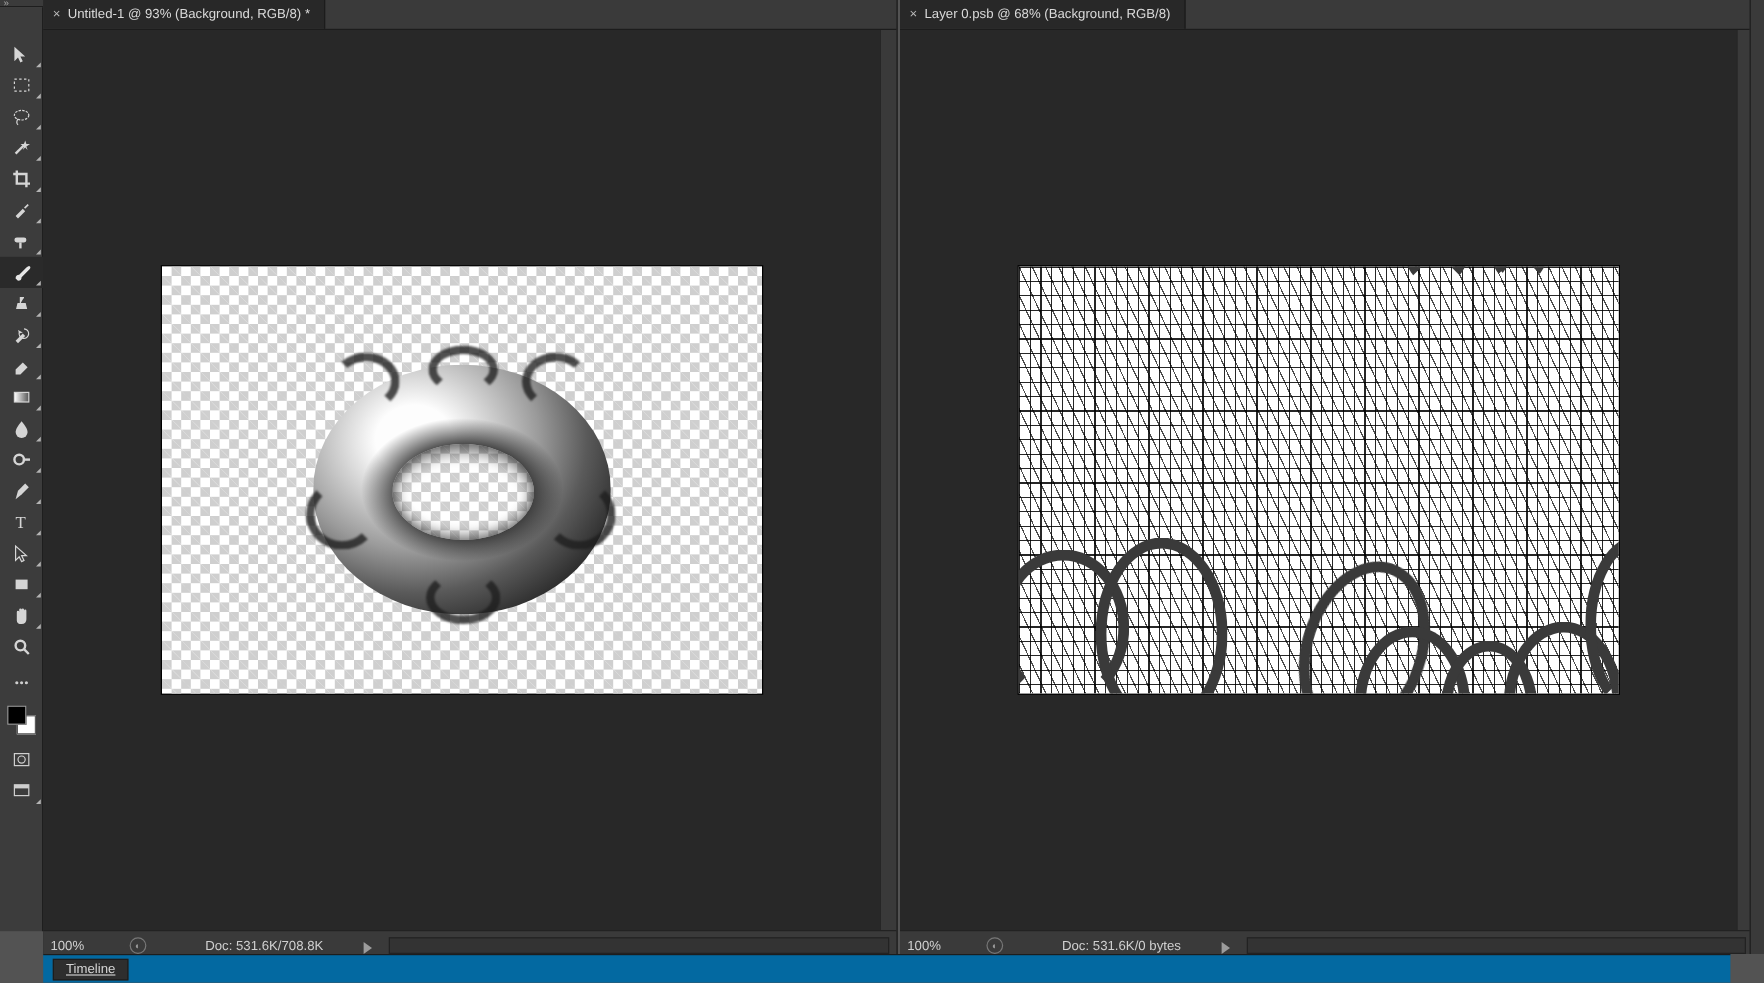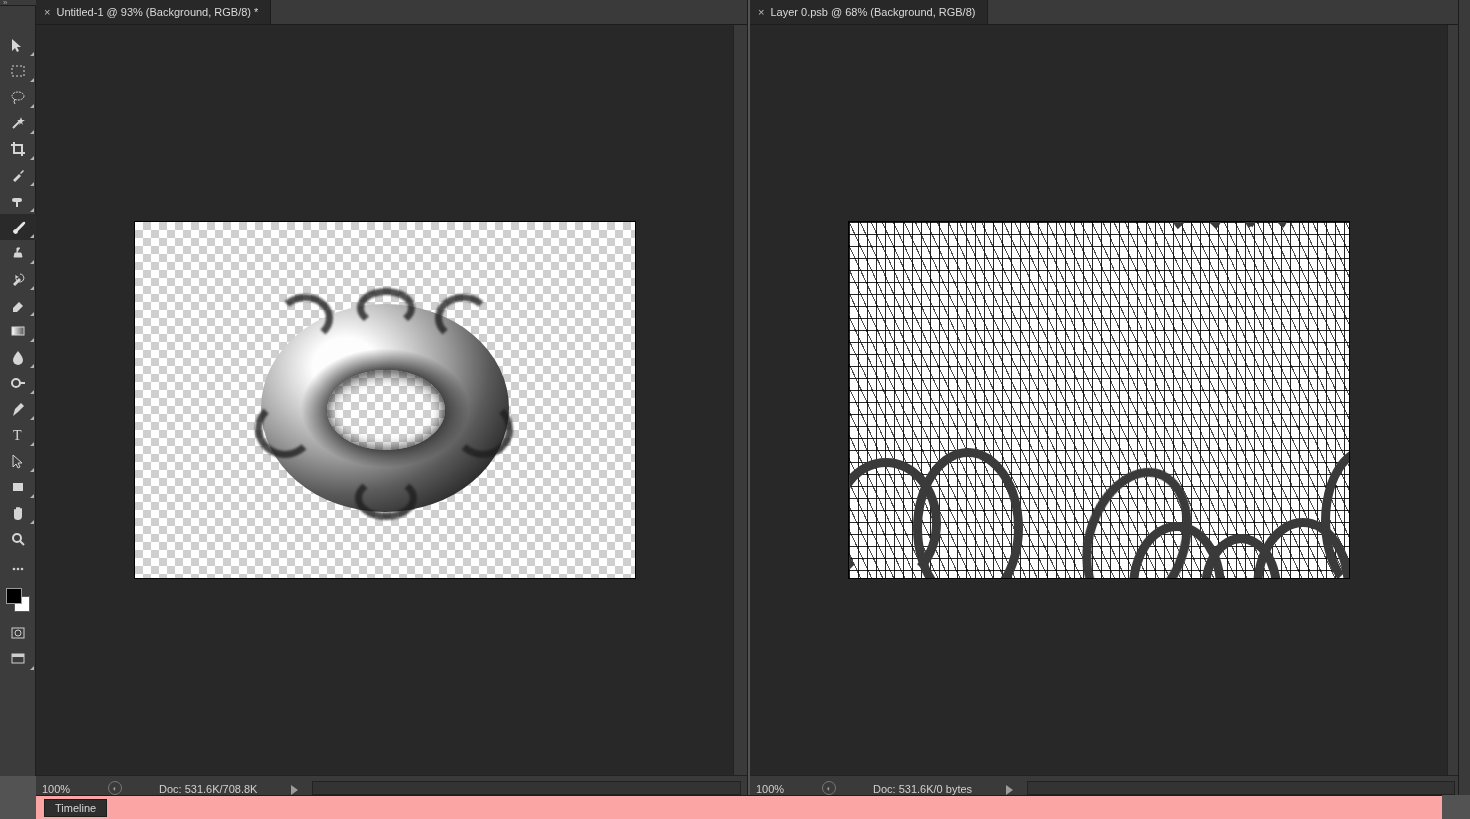--- a/index.html
+++ b/index.html
@@ -165,40 +165,41 @@
     display: flex; align-items: flex-end;
     font-size: 11px; color: #d0d0d0;
     gap: 6px; padding: 0 6px;
   }
   .statusbar .zoom { width: 60px; }
   .statusbar .journal {
     width: 14px; height: 14px; border: 1px solid #777; border-radius: 50%;
     display: flex; align-items: center; justify-content: center;
     font-size: 8px; color: #999;
   }
-  .statusbar .doc { margin-left: 18px; padding-left: 13px; }
+  .statusbar .doc { margin-left: 30px; padding-left: 13px; }
   .statusbar .play {
     margin-left: 28px;
     width: 0; height: 0;
     border-left: 7px solid #9c9c9c;
     border-top: 5px solid transparent;
     border-bottom: 5px solid transparent;
   }
   .statusbar .hscroll {
     flex: 1; height: 14px; margin-left: 8px;
     background: #333; border: 1px solid #222;
   }
 
   
   .timeline {
     position: absolute; left: 36px; right: 28px; bottom: 0; height: 24px;
-    background: #fca5a5;
+    background: #0369a1;
     border-top: 1px solid #1d1d1d;
     display: flex; align-items: center;
     padding-left: 8px;
+    text-decoration: underline;
   }
   .timeline .label {
     background: #2e2e2e;
     border: 1px solid #1d1d1d;
     padding: 2px 10px;
     font-size: 11px; color: #d5d5d5;
   }
 
   .right-edge {
     position: absolute; right: 0; top: 0; bottom: 24px; width: 12px;

